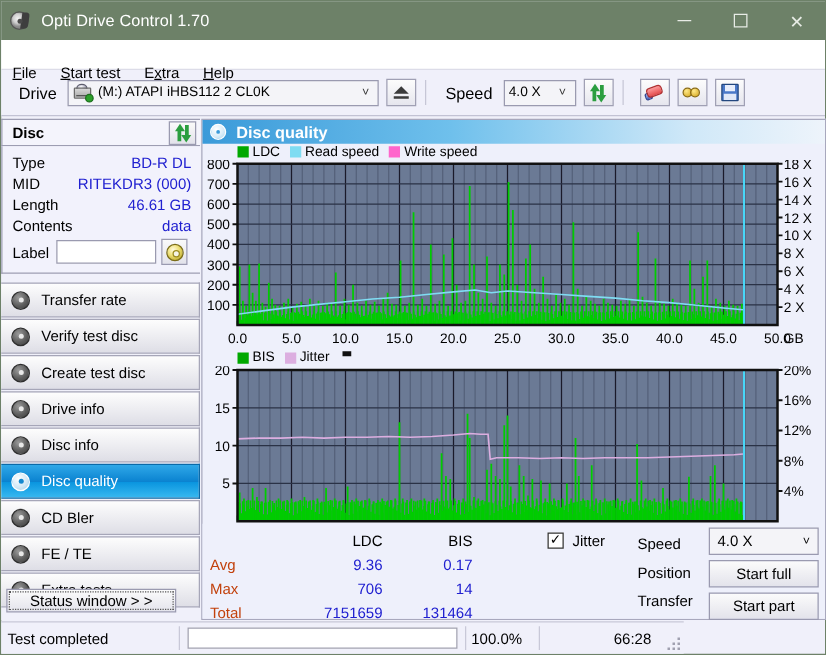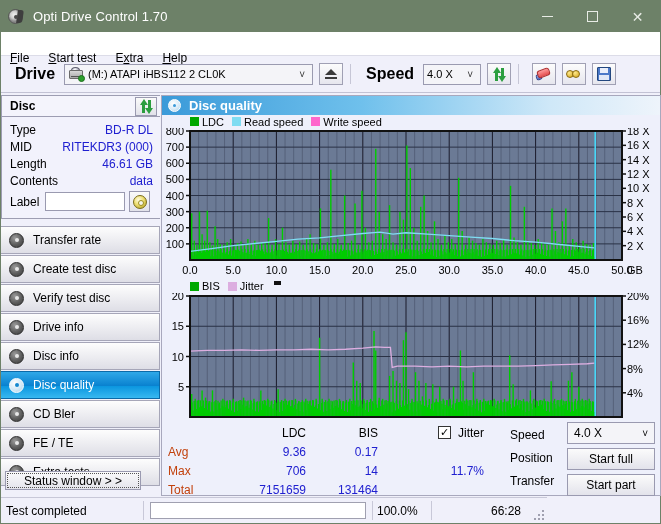--- a/index.html
+++ b/index.html
@@ -86,21 +86,21 @@
 
   
   .toolbar {
     height: 37px;
     background: #f0f0fa;
     display: flex;
     align-items: center;
     padding: 0 6px;
     border-bottom: 1px solid #c2c2d4;
   }
-  .tb-label { font-size: 16px; font-weight: bold; color: #000; margin: 0 9px 0 8px; }
+  .tb-label { font-size: 13px; font-weight: normal; color: #000; margin: 0 9px 0 8px; }
   .combo {
     height: 21px;
     background: #f4f4f8;
     border: 1px solid #9a9ab0;
     display: flex; align-items: center;
     padding: 0 2px 0 3px;
     font-size: 11px;
     color: #000;
   }
   .combo .caret {
@@ -520,25 +520,25 @@
       </div>
     </div>
 
     <div class="navlist">
       <div class="nav-item">
         <span class="nav-ico"></span>
         <span>Transfer rate</span>
       </div>
       <div class="nav-item">
         <span class="nav-ico"></span>
-        <span>Create test disc</span>
+        <span>Verify test disc</span>
       </div>
       <div class="nav-item">
         <span class="nav-ico"></span>
-        <span>Verify test disc</span>
+        <span>Create test disc</span>
       </div>
       <div class="nav-item">
         <span class="nav-ico"></span>
         <span>Drive info</span>
       </div>
       <div class="nav-item">
         <span class="nav-ico"></span>
         <span>Disc info</span>
       </div>
       <div class="nav-item selected">
@@ -1835,21 +1835,20 @@
         </div>
         <div class="st-row">
           <span class="c0">Avg</span>
           <span class="c1">9.36</span>
           <span class="c2">0.17</span>
         </div>
         <div class="st-row">
           <span class="c0">Max</span>
           <span class="c1">706</span>
           <span class="c2">14</span>
-          <span class="c3">11.7%</span>
         </div>
         <div class="st-row">
           <span class="c0">Total</span>
           <span class="c1">7151659</span>
           <span class="c2">131464</span>
           <span class="c3"></span>
         </div>
       </div>
       <div class="rt">
         <div class="rt-row">

